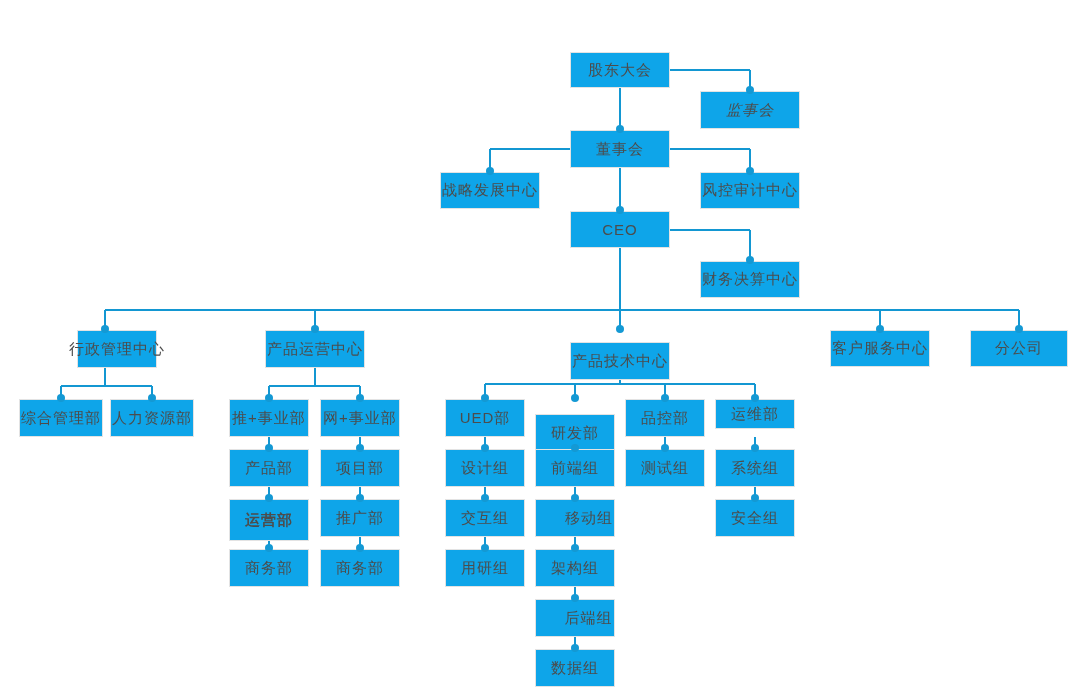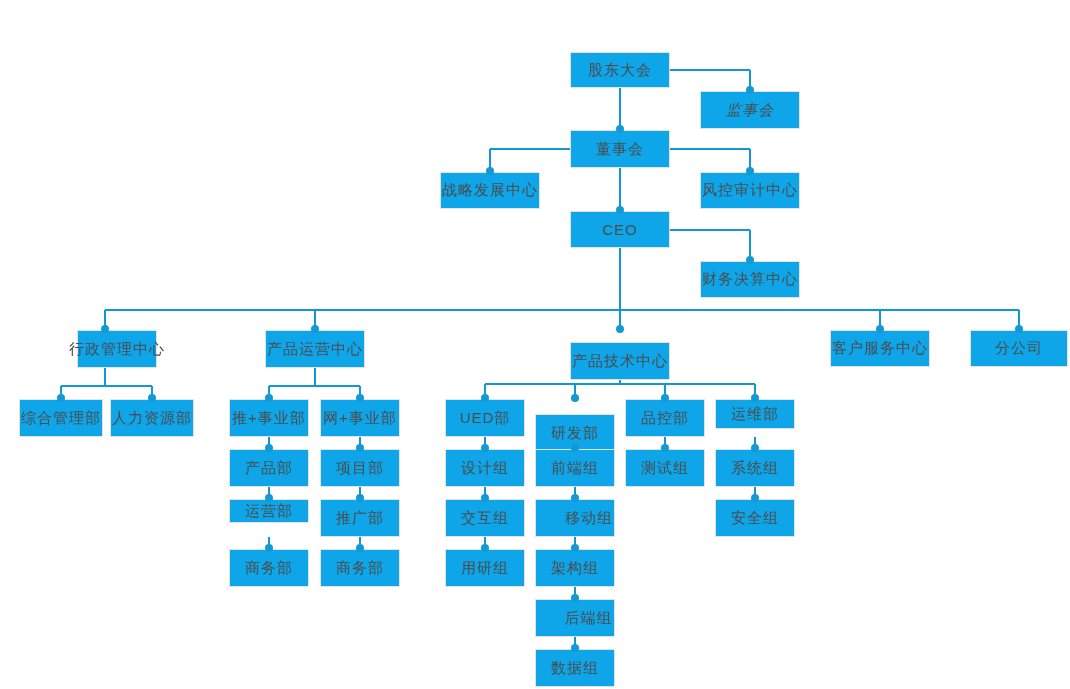--- a/index.html
+++ b/index.html
@@ -88,21 +88,21 @@
     </div>
     <div class="node" style="left: 229px; top: 399px; width: 80px; height: 38px; border-color: rgb(227, 227, 227); color: rgb(76, 76, 76);">
       <span>推+事业部</span>
     </div>
     <div class="node" style="left: 320px; top: 399px; width: 80px; height: 38px; border-color: rgb(227, 227, 227); color: rgb(76, 76, 76);">
       <span>网+事业部</span>
     </div>
     <div class="node" style="left: 229px; top: 449px; width: 80px; height: 38px; border-color: rgb(227, 227, 227); color: rgb(76, 76, 76);">
       <span>产品部</span>
     </div>
-    <div class="node" style="left: 229px; top: 499px; width: 80px; height: 24px; border-color: rgb(227, 227, 227); color: rgb(76, 76, 76);">
+    <div class="node" style="left: 229px; top: 499px; width: 80px; height: 42px; border-color: rgb(227, 227, 227); color: rgb(76, 76, 76); font-weight: bold;">
       <span>运营部</span>
     </div>
     <div class="node" style="left: 229px; top: 549px; width: 80px; height: 38px; border-color: rgb(227, 227, 227); color: rgb(76, 76, 76);">
       <span>商务部</span>
     </div>
     <div class="node" style="left: 320px; top: 449px; width: 80px; height: 38px; border-color: rgb(227, 227, 227); color: rgb(76, 76, 76);">
       <span>项目部</span>
     </div>
     <div class="node" style="left: 320px; top: 499px; width: 80px; height: 38px; border-color: rgb(227, 227, 227); color: rgb(76, 76, 76);">
       <span>推广部</span>

